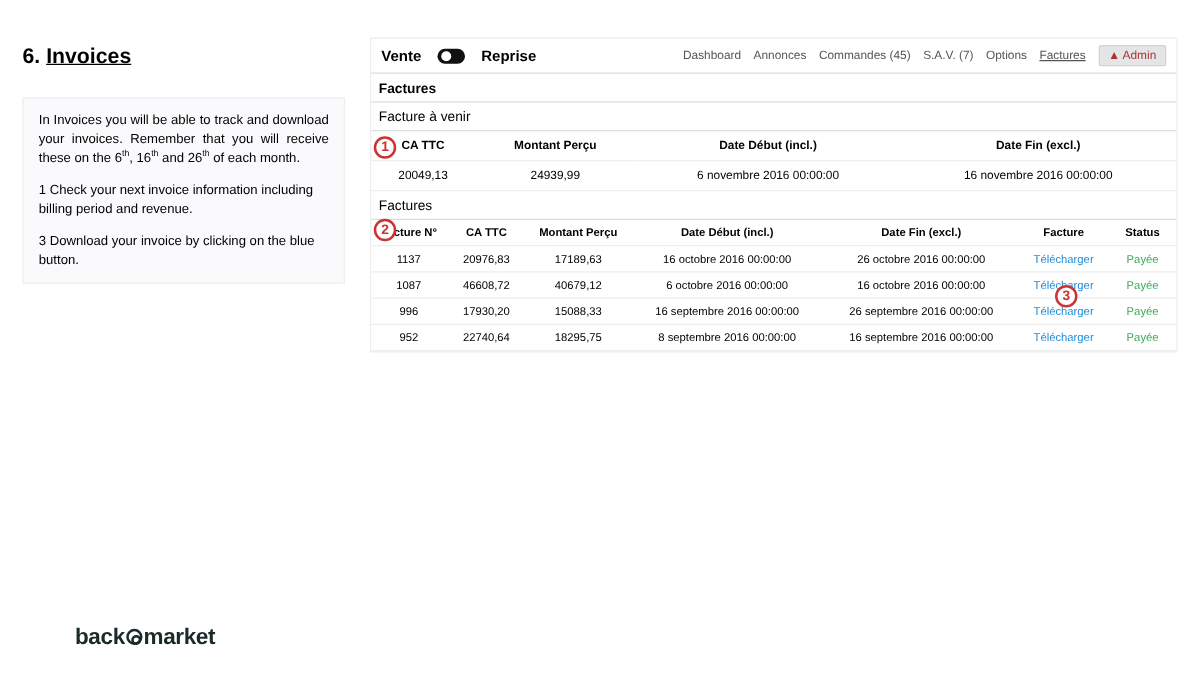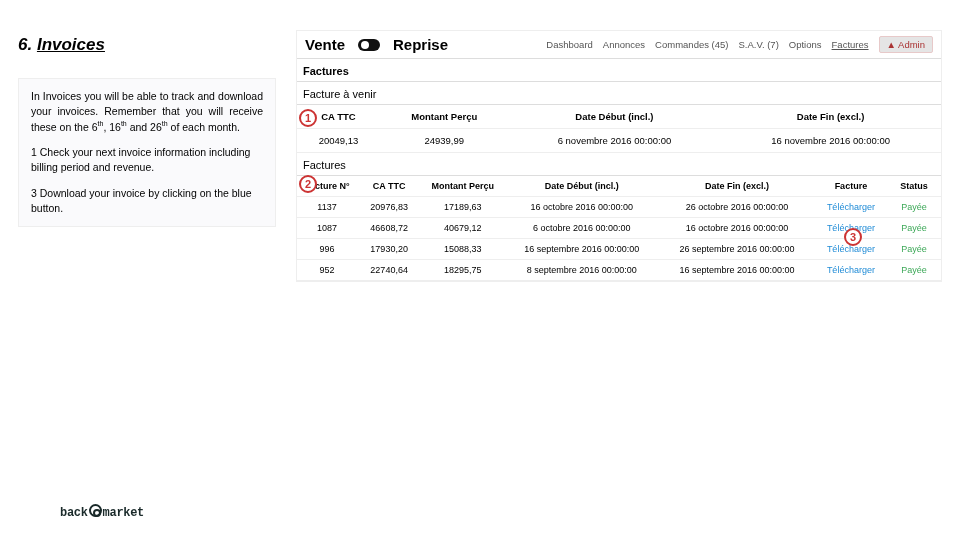--- a/index.html
+++ b/index.html
@@ -1,18 +1,18 @@
 <!DOCTYPE html>
 <html><head>
 <meta charset="utf-8">
 <style>
   * { margin: 0; padding: 0; box-sizing: border-box; }
   body { font-family: Arial, sans-serif; width: 960px; height: 540px; background: #fff; position: relative; }
   
-  .page-title { position: absolute; top: 35px; left: 18px; font-size: 17px; font-weight: bold; font-style: italic; }
+  .page-title { position: absolute; top: 35px; left: 18px; font-size: 17px; font-weight: bold; }
   .page-title .num { text-decoration: none; }
   .page-title .text { text-decoration: underline; }
   
   .desc-box {
     position: absolute; top: 78px; left: 18px; width: 258px;
     background: #fafafc; border: 1px solid #eee; padding: 10px 12px;
     font-size: 10.5px; line-height: 1.45;
   }
   .desc-box p { margin-bottom: 10px; }
   .desc-box p.intro { text-align: justify; }
@@ -20,21 +20,21 @@
   .desc-box .sup { font-size: 7px; vertical-align: super; }
   
   .screenshot {
     position: absolute; top: 30px; left: 296px; width: 646px;
     border: 1px solid #eee;
   }
   .navbar {
     display: flex; align-items: center; height: 28px; padding: 0 8px;
     font-size: 10px; border-bottom: 1px solid #ddd; gap: 10px;
   }
-  .nav-vr { font-weight: bold; font-size: 15px; }
+  .nav-vr { font-weight: bold; font-size: 12px; }
   .toggle {
     width: 22px; height: 12px; background: #111; border-radius: 6px; position: relative;
     display: inline-block; margin: 0 3px;
   }
   .toggle:after {
     content: ""; width: 8px; height: 8px; background: #fff; border-radius: 50%;
     position: absolute; top: 2px; left: 3px;
   }
   .nav-spacer { flex: 1; }
   .nav-link { color: #555; font-size: 9.5px; }
@@ -80,22 +80,22 @@
   .callout {
     position: absolute; width: 18px; height: 18px; border: 2px solid #c33; border-radius: 50%;
     color: #c33; font-weight: bold; font-size: 11px; display: flex;
     align-items: center; justify-content: center; background: #fff;
   }
   .c1 { top: 109px; left: 299px; }
   .c2 { top: 175px; left: 299px; }
   .c3 { top: 228px; left: 844px; }
 
   .logo {
-    position: absolute; bottom: 20px; left: 60px; font-size: 12px;
-    font-weight: bold; color: #1a2a2a; letter-spacing: -0.3px; font-family: Liberation Mono, monospace;
+    position: absolute; bottom: 20px; left: 60px; font-size: 18px;
+    font-weight: bold; color: #1a2a2a; letter-spacing: -0.3px;
   }
   .logo .ring {
     display: inline-block; width: 13px; height: 13px; border: 2px solid #1a2a2a;
     border-radius: 50%; position: relative; vertical-align: -1px; margin: 0 1px;
   }
   .logo .ring:after {
     content: ""; width: 4px; height: 4px; border: 2px solid #1a2a2a;
     border-radius: 50%; position: absolute; top: 2.5px; left: 2.5px;
   }
 </style>

